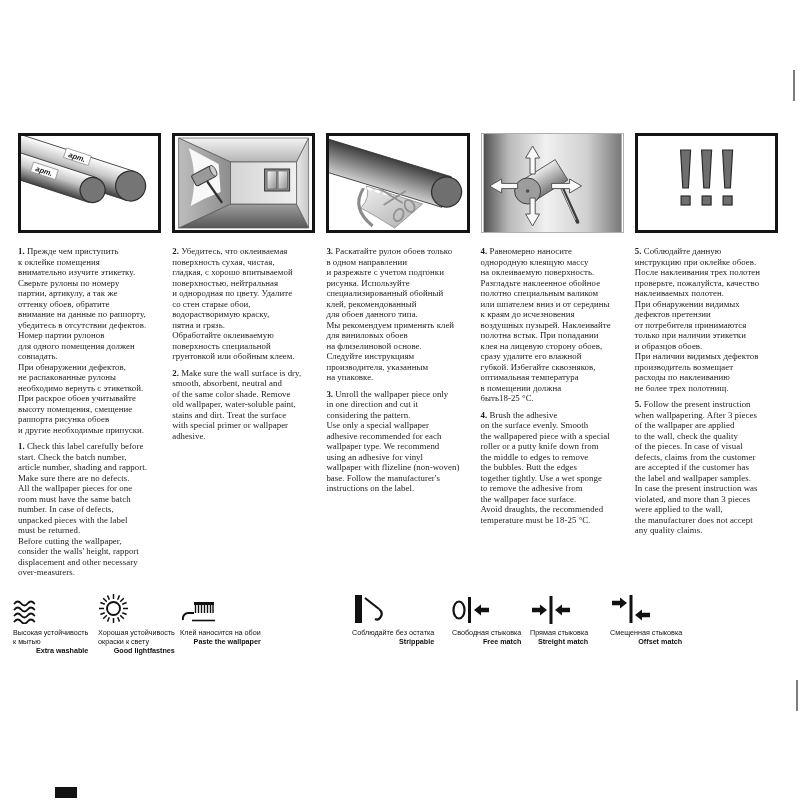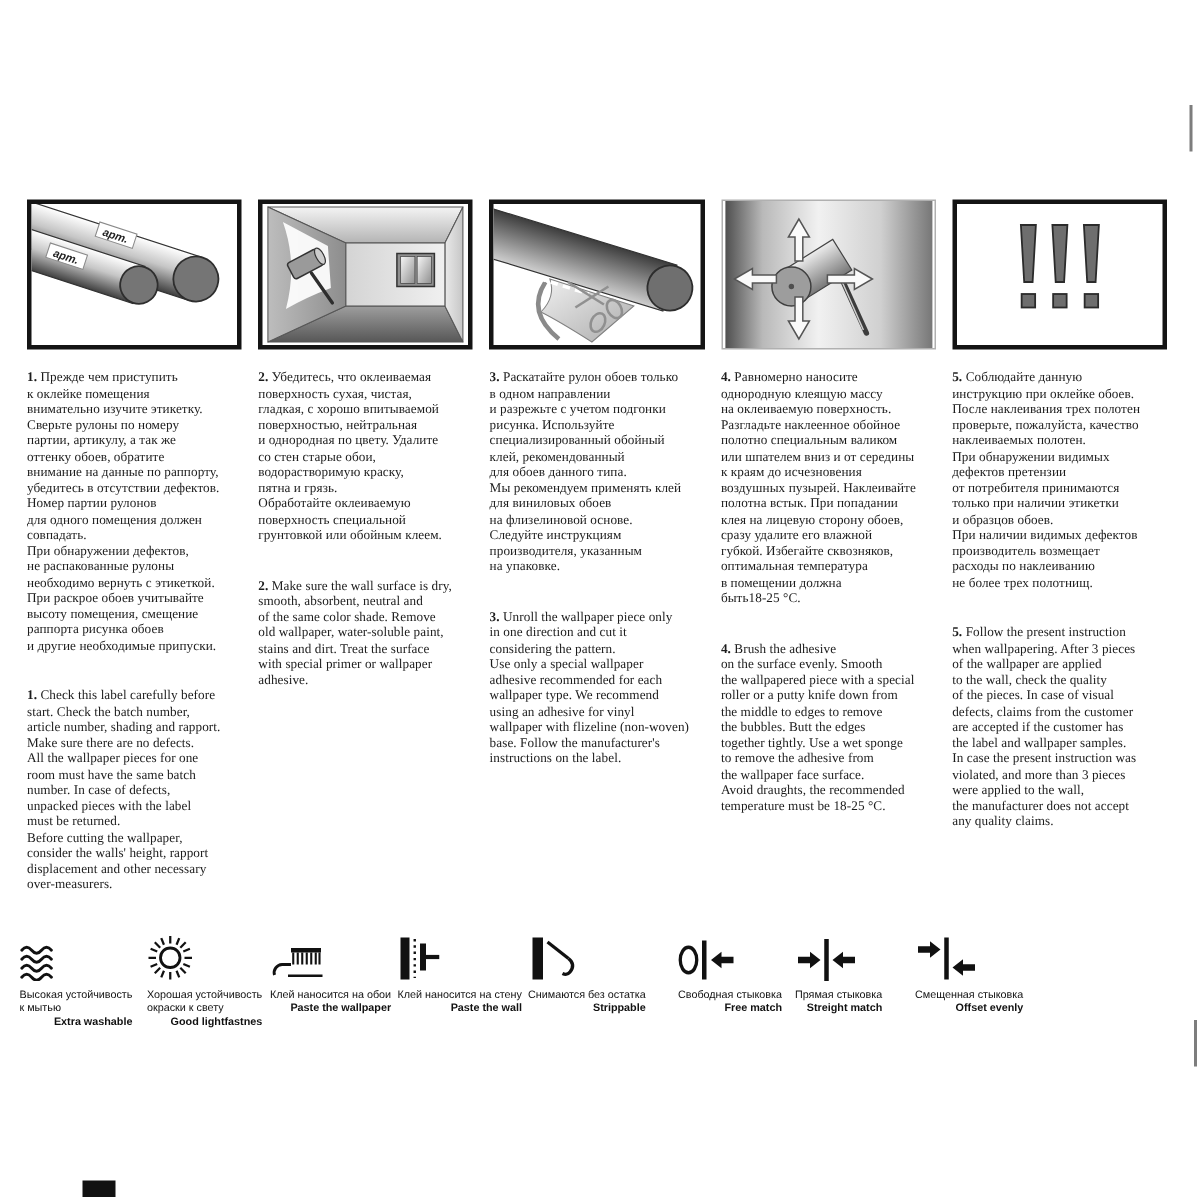--- a/index.html
+++ b/index.html
@@ -4,24 +4,24 @@
 <style>
   html,body{margin:0;padding:0;background:#fff;}
   .page{position:relative;width:800px;height:800px;background:#fff;overflow:hidden;
         font-family:"Liberation Sans",sans-serif;color:#1c1c1c;}
   .steps{position:absolute;left:18px;top:133px;width:760px;display:grid;
          grid-template-columns:repeat(5,1fr);column-gap:11px;}
   .illus{height:100px;border:3px solid #141414;background:#fff;box-sizing:border-box;overflow:hidden;}
   .illus.thin{border:1px solid #b0b0b0;}
   .illus svg{display:block;width:100%;height:100%;}
   .txt{margin:13px 0 0 0;font-size:8.8px;line-height:10.5px;font-weight:400;letter-spacing:.05px;font-family:Liberation Serif, serif;}
-  .txt.en{margin-top:23px;}
+  .txt.en{margin-top:6px;}
   .txt .num{font-weight:700;}
   .txt .body{white-space:pre-line;}
-  .symbols{position:absolute;left:0;top:620px;width:736px;height:85px;}
+  .symbols{position:absolute;left:0;top:590px;width:736px;height:85px;}
   .sym{position:absolute;top:0;}
   .icn{height:34px;display:flex;align-items:flex-end;}
   .slabel{margin-top:5px;font-size:7.2px;line-height:8.8px;color:#111;}
   .slabel .lru{white-space:pre-line;}
   .slabel .len{font-weight:700;text-align:right;}
   .trim{position:absolute;width:2px;background:#7d7d7d;}
   .trim.t1{left:793px;top:70px;height:31px;}
   .trim.t2{left:796px;top:680px;height:31px;}
   .regmark{position:absolute;left:55px;top:787px;width:22px;height:11px;background:#121212;}
 </style>
@@ -379,45 +379,31 @@
           </g>
           <line x1="12" y1="23.5" x2="35" y2="23.5" stroke="#111" stroke-width="1.6"></line>
         </svg>
       </div>
       <div class="slabel">
         <div class="lru">Клей наносится на обои</div>
         <div class="len">Paste the wallpaper</div>
       </div>
     </div>
 
-    <div class="sym" style="left:265px">
-      <div class="icn">
-        <svg width="28" height="30" viewBox="0 0 28 30">
-          <rect x="2" y="1" width="6" height="28" fill="#111"></rect>
-          <line x1="11.5" y1="2" x2="11.5" y2="28" stroke="#111" stroke-width="1.6" stroke-dasharray="1.6 2.6"></line>
-          <rect x="15" y="5" width="4" height="18" fill="#111"></rect>
-          <rect x="19" y="12.6" width="9" height="2.8" fill="#111"></rect>
-        </svg>
-      </div>
-      <div class="slabel">
-        <div class="lru">Клей наносится на стену</div>
-        <div class="len">Paste the wall</div>
-      </div>
-    </div>
 
     <div class="sym" style="left:352px">
       <div class="icn">
         <svg width="34" height="30" viewBox="0 0 34 30">
           <rect x="3" y="1" width="7" height="28" fill="#111"></rect>
           <path d="M13,4 L27,15" fill="none" stroke="#111" stroke-width="2.2"></path>
           <path d="M27,15 q5,4 1,9 q-2,2.5 -5,1" fill="none" stroke="#111" stroke-width="2.2"></path>
         </svg>
       </div>
       <div class="slabel">
-        <div class="lru">Снимаются без остатка</div>
+        <div class="lru">Соблюдайте без остатка</div>
         <div class="len">Strippable</div>
       </div>
     </div>
 
     <div class="sym" style="left:530px">
       <div class="icn">
         <svg width="42" height="28" viewBox="0 0 42 28">
           <rect x="19.5" y="0" width="3" height="28" fill="#111"></rect>
           <polygon points="17,14 10,8.5 10,11.8 2,11.8 2,16.2 10,16.2 10,19.5" fill="#111"></polygon>
           <polygon points="25,14 32,8.5 32,11.8 40,11.8 40,16.2 32,16.2 32,19.5" fill="#111"></polygon>
@@ -446,21 +432,21 @@
     <div class="sym" style="left:610px">
       <div class="icn">
         <svg width="42" height="30" viewBox="0 0 42 30">
           <rect x="19.5" y="1" width="3" height="28" fill="#111"></rect>
           <polygon points="17,9 10,3.5 10,6.8 2,6.8 2,11.2 10,11.2 10,14.5" fill="#111"></polygon>
           <polygon points="25,21 32,15.5 32,18.8 40,18.8 40,23.2 32,23.2 32,26.5" fill="#111"></polygon>
         </svg>
       </div>
       <div class="slabel">
         <div class="lru">Смещенная стыковка</div>
-        <div class="len">Offset evenly</div>
+        <div class="len">Offset match</div>
       </div>
     </div>
 
 
   </div>
 
   <div class="trim t1"></div>
   <div class="trim t2"></div>
   <div class="regmark"></div>
 

